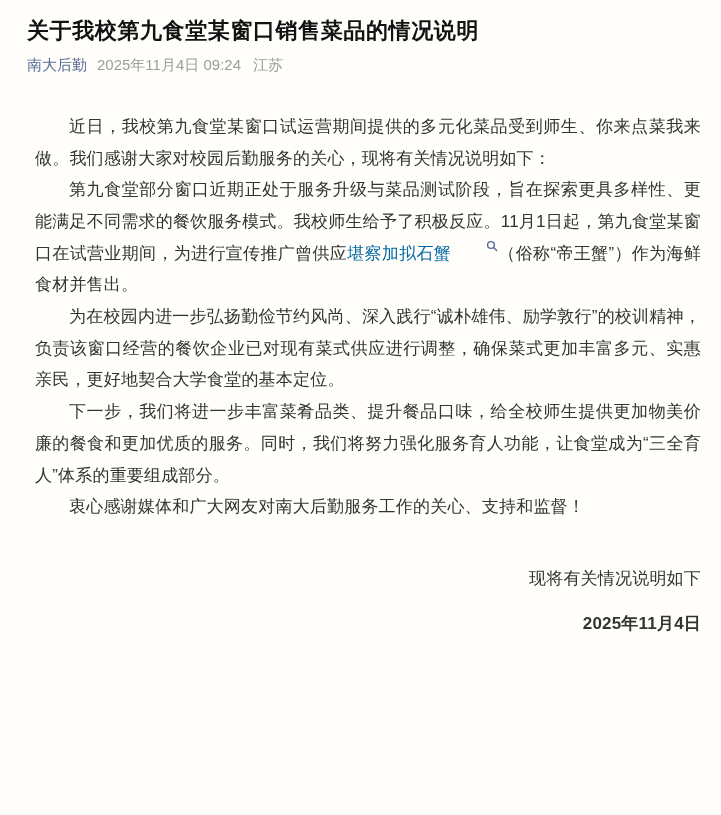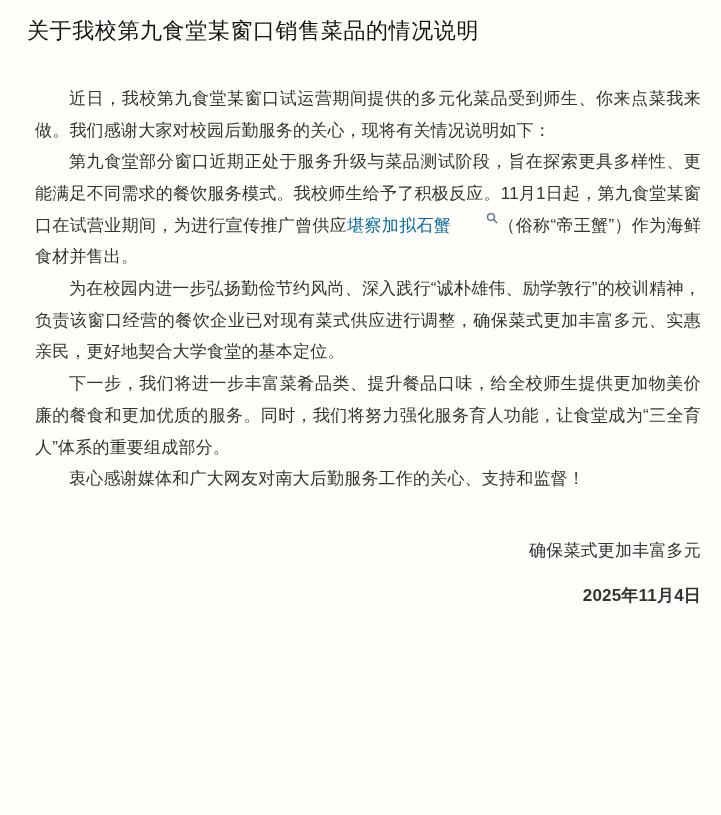--- a/index.html
+++ b/index.html
@@ -13,21 +13,21 @@
   .page {
     box-sizing: border-box;
     width: 721px;
     height: 815px;
     padding: 10px 20px 16px 27px;
   }
   h1.title {
     margin: 6px 0 0 0;
     font-size: 22px;
     line-height: 1.4;
-    font-weight: 400;
+    font-weight: 700;
     letter-spacing: 0.6px;
     color: #121212;
   }
   .byline {
     margin-top: 8px;
     font-size: 15px;
     line-height: 20px;
     white-space: nowrap;
   }
   .byline .author {
@@ -71,36 +71,39 @@
   p.sig-org  { margin-top: 40px; }
   p.sig-date { margin-top: 13px; font-weight: bold; }
 </style>
 </head>
 <body>
 
 <div class="page">
 
   <h1 class="title">关于我校第九食堂某窗口销售菜品的情况说明</h1>
 
+  <div class="byline">
+    <a class="author">南大后勤</a><span class="meta">2025年11月4日 09:24</span><span class="meta location">江苏</span>
+  </div>
 
   <div class="article-body">
 
     <p>近日，我校第九食堂某窗口试运营期间提供的多元化菜品受到师生、你来点菜我来做。我们感谢大家对校园后勤服务的关心，现将有关情况说明如下：</p>
 
     <p><span>第九食堂部分窗口近期正处于服务升级与菜品测试阶段，旨在探索更具多样性、更能满足不同需求的餐饮服务模式。我校师生给予了积极反应。11月1日起，第九食堂某窗口在试营业期间，为进行宣传推广曾供应</span><a class="inline-link">堪察加拟石蟹</a><sup class="search-sup"><svg width="12" height="12" viewBox="0 0 12 12" fill="none" stroke="#576b95" stroke-width="1.4" stroke-linecap="round">
            <circle cx="5" cy="5" r="3.4"></circle>
            <line x1="7.6" y1="7.6" x2="10.6" y2="10.6"></line>
          </svg></sup><span>（俗称“帝王蟹”）作为海鲜食材并售出。</span></p>
 
     <p>为在校园内进一步弘扬勤俭节约风尚、深入践行“诚朴雄伟、励学敦行”的校训精神，负责该窗口经营的餐饮企业已对现有菜式供应进行调整，确保菜式更加丰富多元、实惠亲民，更好地契合大学食堂的基本定位。</p>
 
 
     <p>下一步，我们将进一步丰富菜肴品类、提升餐品口味，给全校师生提供更加物美价廉的餐食和更加优质的服务。同时，我们将努力强化服务育人功能，让食堂成为“三全育人”体系的重要组成部分。</p>
 
     <p>衷心感谢媒体和广大网友对南大后勤服务工作的关心、支持和监督！</p>
 
-    <p class="sig sig-org">确保菜式更加丰富多元</p>
+    <p class="sig sig-org">现将有关情况说明如下</p>
 
     <p class="sig sig-date">2025年11月4日</p>
 
   </div>
 
 </div>
 
 </body></html>

